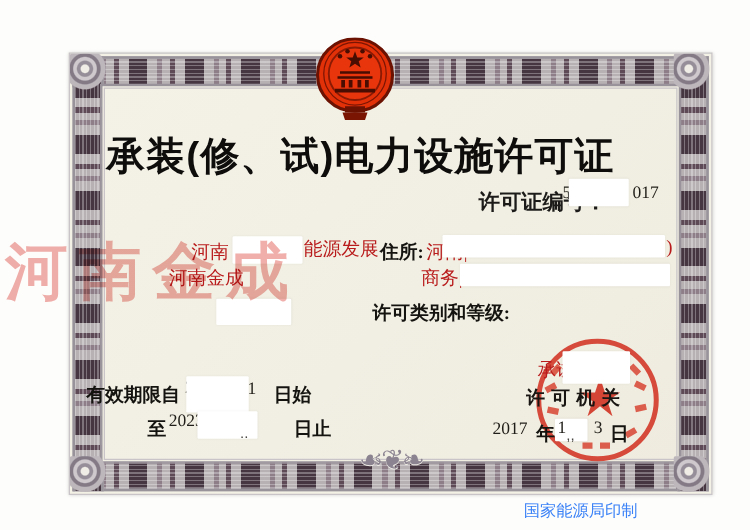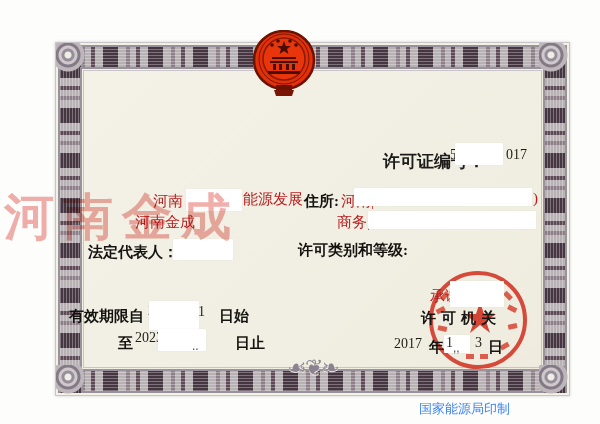--- a/index.html
+++ b/index.html
@@ -109,34 +109,34 @@
       <rect x="86" y="58" width="9" height="5" transform="rotate(-12 90 60)"></rect>
       <rect x="24" y="78" width="9" height="5" transform="rotate(30 28 80)"></rect>
       <rect x="78" y="78" width="9" height="5" transform="rotate(-30 82 80)"></rect>
       <rect x="44" y="88" width="8" height="5"></rect>
       <rect x="58" y="88" width="8" height="5"></rect>
     </g>
   </svg>
 
   <div class="watermark">河南金成</div>
 
+  <div class="t title">承装(修、试)电力设施许可证</div>
 
   <span class="t small-lbl" style="left:383px;top:150px;">许可证编号：</span>
   <span class="t num" style="left:450px;top:147px;">5-</span>
   <span class="t num" style="left:506px;top:147px;">017</span>
 
   <span class="t val" style="left:153px;top:192px;">河南</span>
   <span class="t val" style="left:243px;top:190px;">能源发展</span>
   <span class="t lbl" style="left:304px;top:192px;">住所:</span>
   <span class="t val" style="left:341px;top:192px;">河南|</span>
   <span class="t val" style="left:533px;top:190px;">)</span>
   <span class="t val" style="left:135px;top:213px;">河南金成</span>
   <span class="t val" style="left:337px;top:213px;">商务|</span>
 
-  <span class="t lbl" style="left:88px;top:243px;">法定代表人：</span>
 
   <span class="t lbl" style="left:298px;top:241px;">许可类别和等级:</span>
   <span class="t val" style="left:430px;top:287px;">承试伍级</span>
 
   <span class="t lbl" style="left:69px;top:307px;">有效期限自</span>
   <span class="t num" style="left:148px;top:303px;">2017</span>
   <span class="t lbl" style="left:182px;top:307px;">年</span>
   <span class="t num" style="left:198px;top:304px;">1</span>
   <span class="t lbl" style="left:219px;top:307px;text-align:right;">日始</span>
   <span class="t lbl" style="left:118px;top:334px;">至</span>

